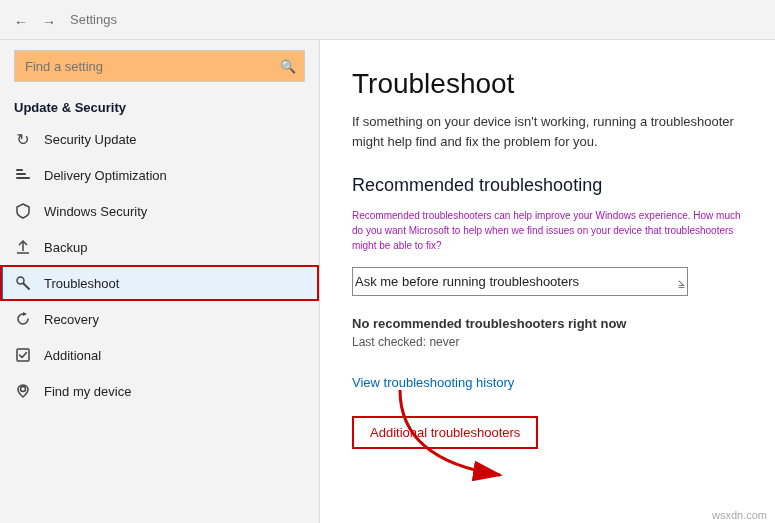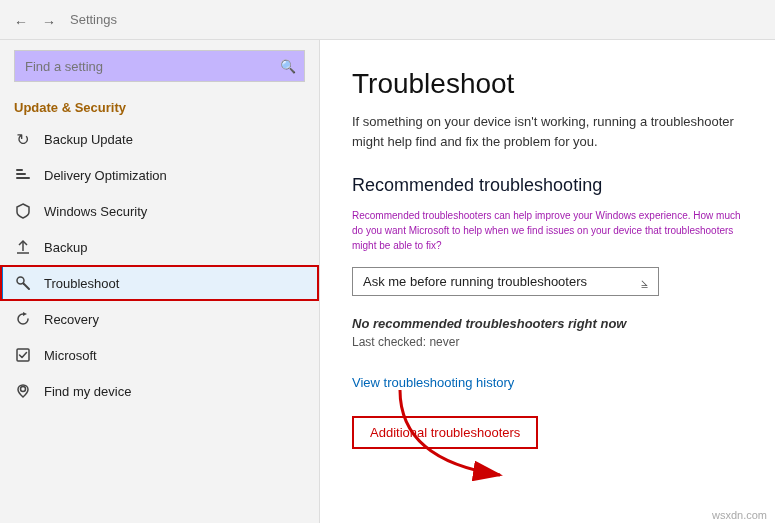--- a/index.html
+++ b/index.html
@@ -65,21 +65,21 @@
 
     .search-box {
       margin: 10px 14px;
       position: relative;
     }
     .search-box input {
       width: 100%;
       height: 32px;
       padding: 0 48px 0 10px;
       border: 1px solid #ccc;
-      background: #c4b5fd;
+      background: #fdba74;
       font-size: 13px;
       color: #555;
       outline: none;
     }
     .search-icon-btn {
       position: absolute;
       right: 4px;
       top: 50%;
       transform: translateY(-50%);
       background: none;
@@ -87,21 +87,21 @@
       cursor: pointer;
       color: #555;
       font-size: 13px;
       padding: 2px 4px;
     }
 
     .sidebar-section-title {
       padding: 8px 14px 6px 14px;
       font-size: 13px;
       font-weight: 700;
-      color: #a16207;
+      color: #0f172a;
     }
 
     .sidebar-items {
       flex: 1;
       overflow-y: auto;
     }
 
     .sidebar-item {
       display: flex;
       align-items: center;
@@ -172,35 +172,34 @@
 
     .dropdown-container {
       margin-bottom: 20px;
     }
 
     .dropdown-select {
       display: flex;
       align-items: center;
       justify-content: space-between;
       border: 1px solid #888;
-      padding: 6px 10px;
-      width: 307px;
+      padding: 6px 2px;
+      width: 336px;
       cursor: pointer;
       background: #fff;
       font-size: 13px;
       color: #222;
     }
     .dropdown-chevron { font-size: 12px; color: #555; }
 
     .no-troubleshooters {
       font-size: 13px;
       font-weight: 600;
       color: #333;
       margin-bottom: 4px;
-      font-style: italic;
     }
     .last-checked {
       font-size: 12px;
       color: #555;
       margin-bottom: 24px;
     }
 
     .view-history-link {
       display: inline-block;
       font-size: 13px;
@@ -248,21 +247,21 @@
       <input type="text" placeholder="Find a setting" style="">
       <button class="search-icon-btn">🔍</button>
     </div>
 
     <div class="sidebar-section-title">Update &amp; Security</div>
 
     <div class="sidebar-items">
 
       <div class="sidebar-item">
         <span class="icon" style="font-size:16px;">↻</span>
-        <span class="label">Backup Update</span>
+        <span class="label">Security Update</span>
       </div>
 
       <div class="sidebar-item">
         <span class="icon">
           <svg width="16" height="16" viewBox="0 0 16 16" fill="none">
             <rect x="1" y="10" width="14" height="2" rx="1" fill="#444"></rect>
             <rect x="1" y="6" width="10" height="2" rx="1" fill="#444"></rect>
             <rect x="1" y="2" width="7" height="2" rx="1" fill="#444"></rect>
           </svg>
         </span>
@@ -309,21 +308,21 @@
         <span class="label">Recovery</span>
       </div>
 
       <div class="sidebar-item">
         <span class="icon">
           <svg width="16" height="16" viewBox="0 0 16 16">
             <rect x="2" y="2" width="12" height="12" rx="1" fill="none" stroke="#444" stroke-width="1.5"></rect>
             <polyline points="4.5,8 7,10.5 11.5,5.5" fill="none" stroke="#444" stroke-width="1.5" stroke-linecap="round" stroke-linejoin="round"></polyline>
           </svg>
         </span>
-        <span class="label">Microsoft</span>
+        <span class="label">Additional</span>
       </div>
 
       <div class="sidebar-item">
         <span class="icon">
           <svg width="16" height="16" viewBox="0 0 16 16">
             <circle cx="8" cy="6" r="2.5" fill="none" stroke="#444" stroke-width="1.5"></circle>
             <path d="M8 2 C5 2 3 4 3 6.5 C3 9.5 8 14 8 14 C8 14 13 9.5 13 6.5 C13 4 11 2 8 2Z" fill="none" stroke="#444" stroke-width="1.5"></path>
           </svg>
         </span>
         <span class="label">Find my device</span>

